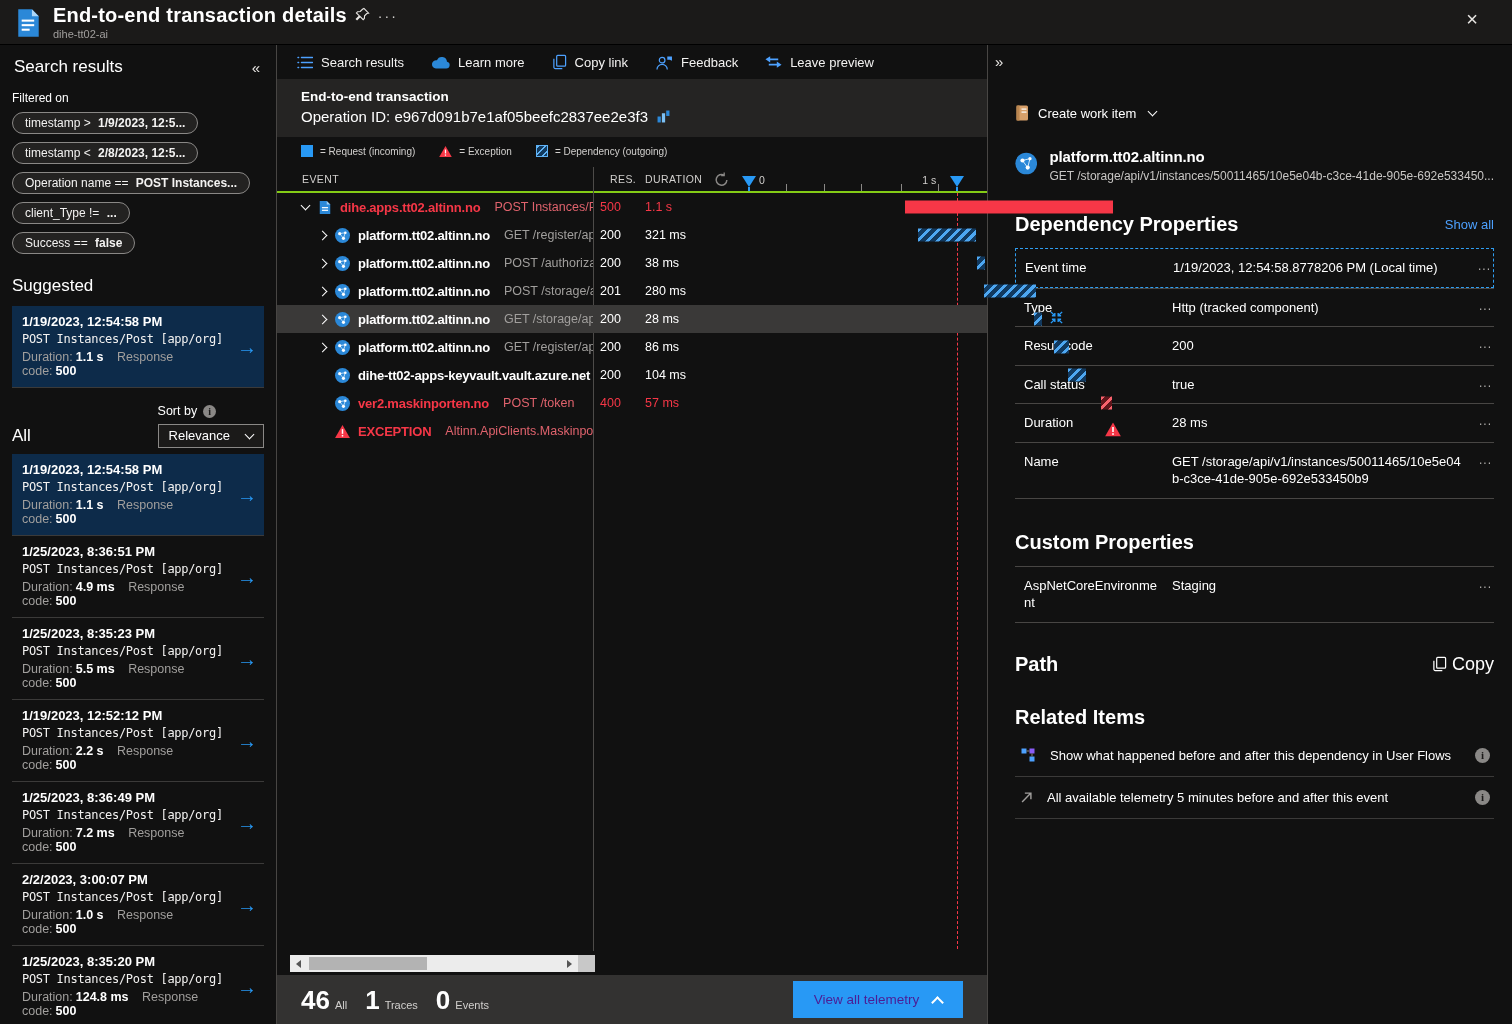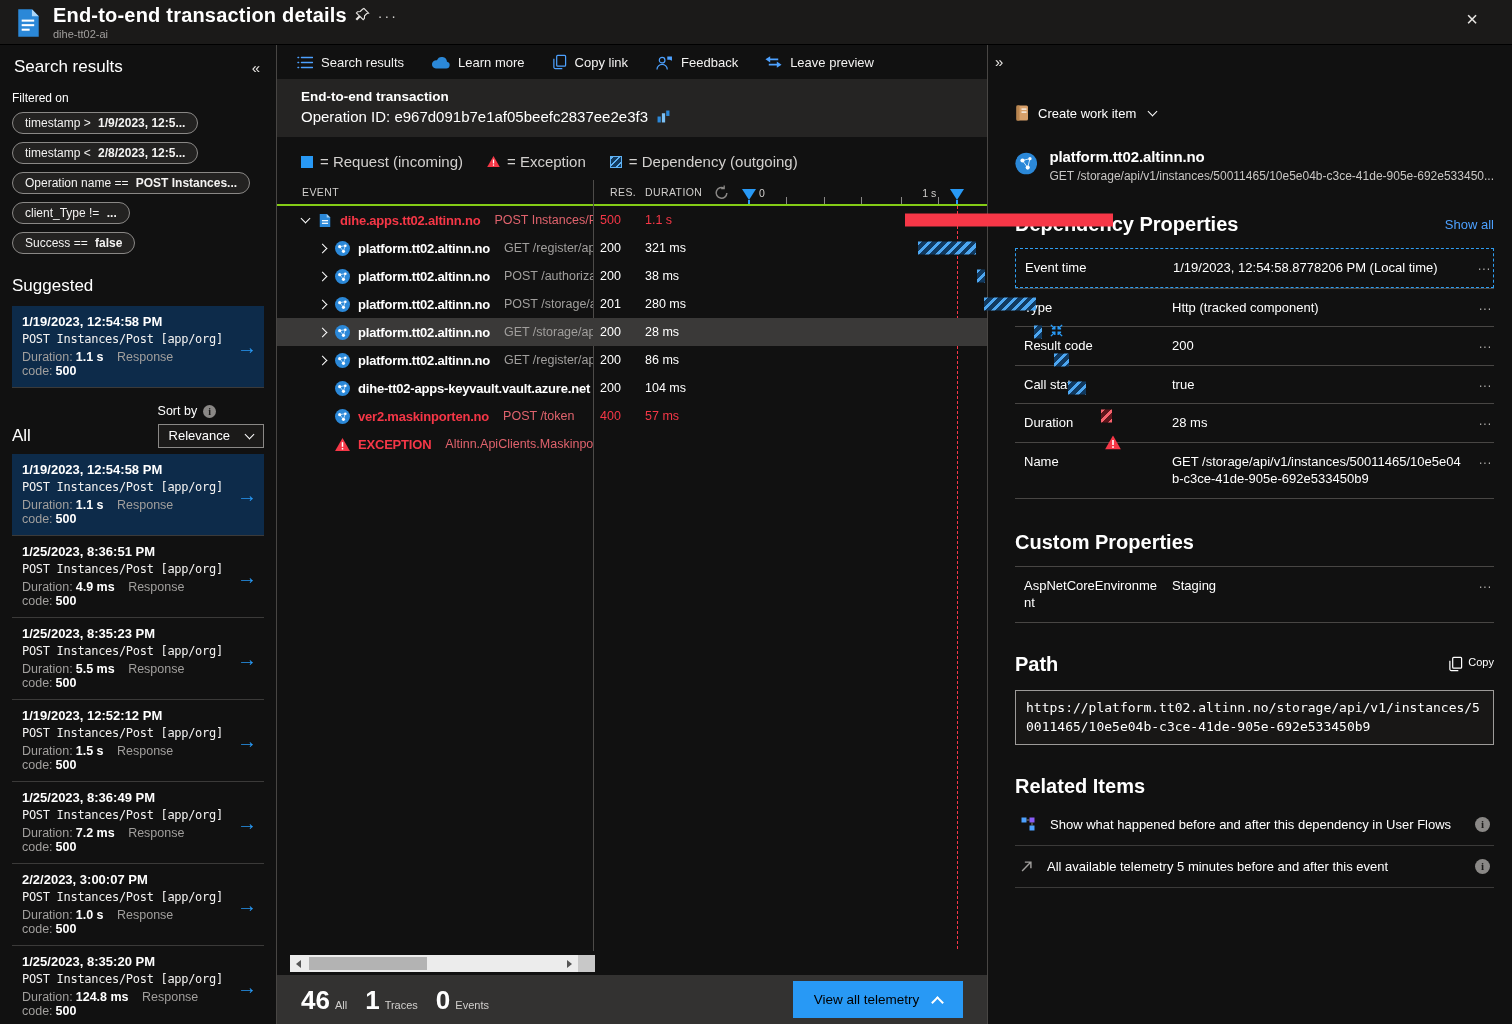--- a/index.html
+++ b/index.html
@@ -59,21 +59,21 @@
   .chev-css{width:7px;height:7px;border-right:1.5px solid #fff;border-bottom:1.5px solid #fff;
             display:inline-block;transform:rotate(45deg);margin-top:-3px}
 
   
   .main{width:710px;flex:none;display:flex;flex-direction:column;position:relative}
   .toolbar{height:34px;display:flex;align-items:center;gap:27px;padding:0 20px;font-size:13px}
   .tb-item{display:flex;align-items:center;gap:8px;color:#f3f2f1}
   .txn-header{background:var(--strip-bg);padding:10px 24px 12px}
   .txn-title{font-weight:bold;font-size:13.5px}
   .txn-op{font-size:15px;margin-top:4px;display:flex;align-items:center;gap:9px}
-  .legend{display:flex;gap:24px;align-items:flex-start;padding:16px 24px 6px;font-size:15px;color:var(--soft)}
+  .legend{display:flex;gap:24px;align-items:center;padding:8px 24px 6px;font-size:10px;color:var(--soft)}
   .legend-item{display:flex;align-items:center;gap:7px}
   .sw-request{width:12px;height:12px;background:var(--accent)}
   .sw-dependency{width:12px;height:12px;border:1px solid #5fb2f5;
      background:repeating-linear-gradient(135deg,#5fb2f5 0 2px,#123a5e 2px 5px)}
 
   .grid{position:relative;flex:1;margin-top:4px}
   .grid-header{position:relative;height:26px;border-bottom:2px solid #84cc16;font-size:10.5px;color:var(--soft)}
   .h-col{position:absolute;bottom:6px;letter-spacing:.4px}
   .reset-icon{position:absolute;left:437px;bottom:2px}
   .ruler{position:absolute;left:472px;width:208px;top:0;bottom:0}
@@ -122,21 +122,21 @@
             border-left:5px solid #555;margin-left:auto;margin-right:6px}
   .hs-thumb{width:118px;height:13px;background:#b3b3b3;margin-left:8px}
   .hs-corner{position:absolute;left:301px;bottom:3px;width:17px;height:17px;background:#c8c8c8;z-index:3}
 
   .main-footer{height:49px;background:var(--footer-bg);display:flex;align-items:center;
                padding:0 24px;flex:none}
   .count{display:flex;align-items:flex-end;margin-right:18px}
   .count-val{font-size:26px;font-weight:bold;line-height:1}
   .count-lbl{font-size:11px;color:var(--soft);margin:0 0 2px 5px}
   .telemetry-btn{margin-left:auto;width:170px;height:37px;background:var(--accent);border:none;
-                 color:#000000;font-size:13.5px;font-family:inherit;display:flex;align-items:center;
+                 color:#4c1d95;font-size:13.5px;font-family:inherit;display:flex;align-items:center;
                  justify-content:center;gap:14px;cursor:pointer}
   .chev-up{width:9px;height:9px;border-left:2px solid #fff;border-top:2px solid #fff;
            transform:rotate(45deg);margin-top:5px}
 
   
   .details{flex:1;border-left:1px solid var(--border);position:relative;
            padding:0 18px 0 27px;overflow:hidden}
   .expand-icon{position:absolute;left:7px;top:8px;font-size:15px;color:#e8e6e3}
   .cwi-row{margin-top:60px;display:flex;align-items:center;gap:9px;font-size:13px}
   .cwi-row .chev-css{margin-left:4px}
@@ -148,21 +148,21 @@
   .showall-link{font-size:13px;color:var(--link)}
   .prop-table{width:100%}
   .prop-row{display:grid;grid-template-columns:148px 1fr 26px;padding:10px 2px 10px 9px;
             border-top:1px solid var(--border);font-size:13px;align-items:start}
   .prop-row:last-child{border-bottom:1px solid var(--border)}
   .prop-row.focused{border:1px dashed #2f9ff3;border-radius:1px}
   .prop-label{word-break:break-all;padding-right:12px;line-height:1.35}
   .prop-value{word-break:break-all;line-height:1.35}
   .more{color:#b3b1af;text-align:right;letter-spacing:1px;font-size:12px}
   .path-head{display:flex;justify-content:space-between;align-items:center;margin:30px 0 14px}
-  .copy-btn{display:flex;align-items:flex-start;gap:5px;font-size:11px}
+  .copy-btn{display:flex;align-items:center;gap:5px;font-size:18px}
   .path-box{border:1px solid #9d9b99;padding:7px 10px;font-size:13px;word-break:break-all;
             line-height:1.5;background:#181716}
   .rel-row{display:flex;align-items:center;gap:15px;padding:13px 4px 13px 6px;
            border-bottom:1px solid var(--divider);font-size:13px}
   .rel-row .info-dot{margin-left:auto;width:15px;height:15px;line-height:15px;font-size:11px}
 </style>
 </head>
 <body>
 
 <header class="app-header">
@@ -244,21 +244,21 @@
   </div>
         <div class="result-item">
     <div class="result-date">1/25/2023, 8:35:23 PM</div>
     <div class="result-op mono">POST Instances/Post [app/org]</div>
     <div class="result-meta"><span>Duration:</span><b>5.5 ms</b><span> Response code:</span><b>500</b></div>
     <span class="arrow-icon">→</span>
   </div>
         <div class="result-item">
     <div class="result-date">1/19/2023, 12:52:12 PM</div>
     <div class="result-op mono">POST Instances/Post [app/org]</div>
-    <div class="result-meta"><span>Duration:</span><b>1.5 s</b><span> Response code:</span><b>500</b></div>
+    <div class="result-meta"><span>Duration:</span><b>2.2 s</b><span> Response code:</span><b>500</b></div>
     <span class="arrow-icon">→</span>
   </div>
         <div class="result-item">
     <div class="result-date">1/25/2023, 8:36:49 PM</div>
     <div class="result-op mono">POST Instances/Post [app/org]</div>
     <div class="result-meta"><span>Duration:</span><b>7.2 ms</b><span> Response code:</span><b>500</b></div>
     <span class="arrow-icon">→</span>
   </div>
         <div class="result-item">
     <div class="result-date">2/2/2023, 3:00:07 PM</div>
@@ -703,21 +703,20 @@
     <div class="path-head">
       <span class="sec-title">Path</span>
       <span class="copy-btn">
         <svg width="15" height="16" viewBox="0 0 16 17" fill="none" stroke="#fff" stroke-width="1.3">
             <rect x="5" y="1.5" width="9.5" height="11.5" rx="1"></rect>
             <path d="M11 15.5H3.5A1.5 1.5 0 0 1 2 14V5"></path>
           </svg>
         <span>Copy</span>
       </span>
     </div>
-    <div class="path-box mono">https://platform.tt02.altinn.no/storage/api/v1/instances/50011465/10e5e04b-c3ce-41de-905e-692e533450b9</div>
 
     <div class="sec-head" style="margin-top:30px;margin-bottom:6px">
       <span class="sec-title">Related Items</span>
     </div>
     <div class="rel-row">
       <svg width="14" height="14" viewBox="0 0 14 14">
           <rect x="0.5" y="0.5" width="5" height="5" fill="#4da1ff"></rect>
           <rect x="8.5" y="0.5" width="5" height="5" fill="#8a5cf7"></rect>
           <rect x="8.5" y="8.5" width="5" height="5" fill="#4da1ff"></rect>
           <path d="M5.5 3h3M11 5.5v3" stroke="#8a8886" stroke-width="1"></path>

